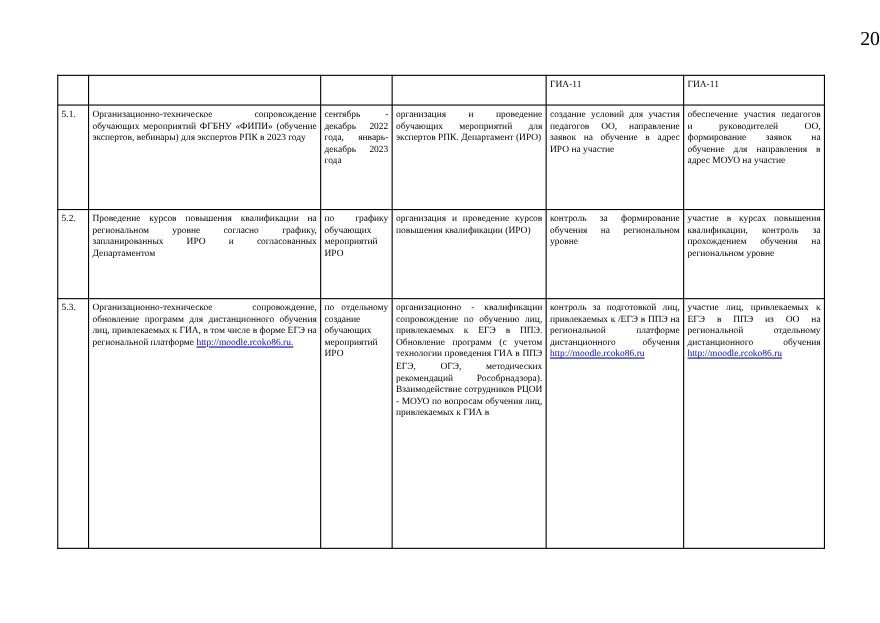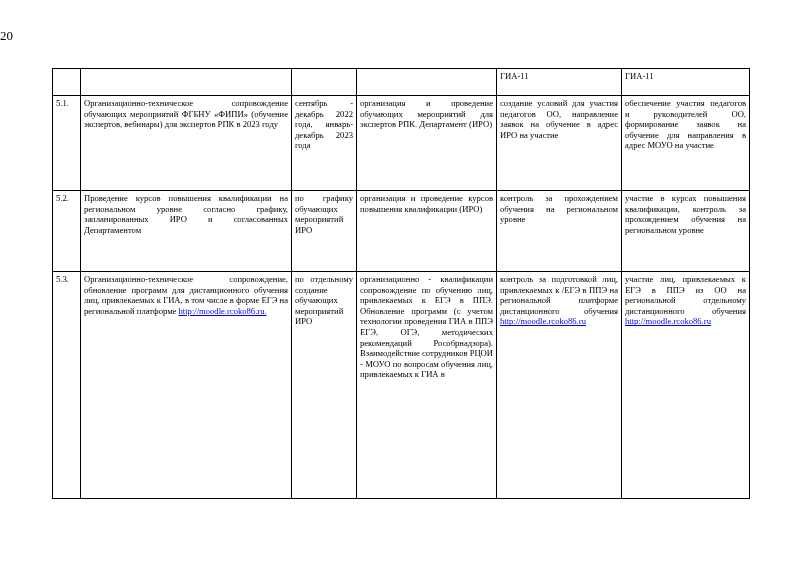--- a/index.html
+++ b/index.html
@@ -19,22 +19,22 @@
     width: 800px;
     height: 566px;
     position: relative;
     background: #ffffff;
   }
   .page-number {
     position: absolute;
     top: 28px;
     left: 0;
     width: 800px;
-    text-align: left;
-    font-size: 13px;
+    text-align: right;
+    font-size: 18px;
     line-height: 15px;
   }
   .table-wrap {
     position: absolute;
     left: 52px;
     top: 68px;
     width: 697px;
   }
   table.doc-table {
     border-collapse: collapse;
@@ -117,21 +117,21 @@
           <td>организация и проведение обучающих мероприятий для экспертов РПК. Департамент (ИРО)</td>
           <td>создание условий для участия педагогов ОО, направление заявок на обучение в адрес ИРО на участие</td>
           <td>обеспечение участия педагогов и руководителей ОО, формирование заявок на обучение для направления в адрес МОУО на участие</td>
         </tr>
 
         <tr class="tall-2">
           <td class="cell-num">5.2.</td>
           <td>Проведение курсов повышения квалификации на региональном уровне согласно графику, запланированных ИРО и согласованных Департаментом</td>
           <td class="cell-center">по графику обучающих мероприятий ИРО</td>
           <td>организация и проведение курсов повышения квалификации (ИРО)</td>
-          <td>контроль за прохождением обучения на региональном уровне</td>
+          <td>контроль за формирование обучения на региональном уровне</td>
           <td>участие в курсах повышения квалификации, контроль за прохождением обучения на региональном уровне</td>
         </tr>
 
         <tr class="tall-3">
           <td class="cell-num">5.3.</td>
           <td><span>Организационно-техническое сопровождение, обновление программ для дистанционного обучения лиц, привлекаемых к ГИА, в том числе в форме ЕГЭ на региональной платформе </span><a class="link" href="#">http://moodle.rcoko86.ru.</a></td>
           <td class="cell-center">по отдельному создание обучающих мероприятий ИРО</td>
           <td>организационно - квалификации сопровождение по обучению лиц, привлекаемых к ЕГЭ в ППЭ. Обновление программ (с учетом технологии проведения ГИА в ППЭ ЕГЭ, ОГЭ, методических рекомендаций Рособрнадзора). Взаимодействие сотрудников РЦОИ - МОУО по вопросам обучения лиц, привлекаемых к ГИА в</td>
           <td><span>контроль за подготовкой лиц, привлекаемых к /ЕГЭ в ППЭ на региональной платформе дистанционного обучения </span><a class="link" href="#">http://moodle.rcoko86.ru</a></td>
           <td><span>участие лиц, привлекаемых к ЕГЭ в ППЭ из ОО на региональной отдельному дистанционного обучения </span><a class="link" href="#">http://moodle.rcoko86.ru</a></td>

